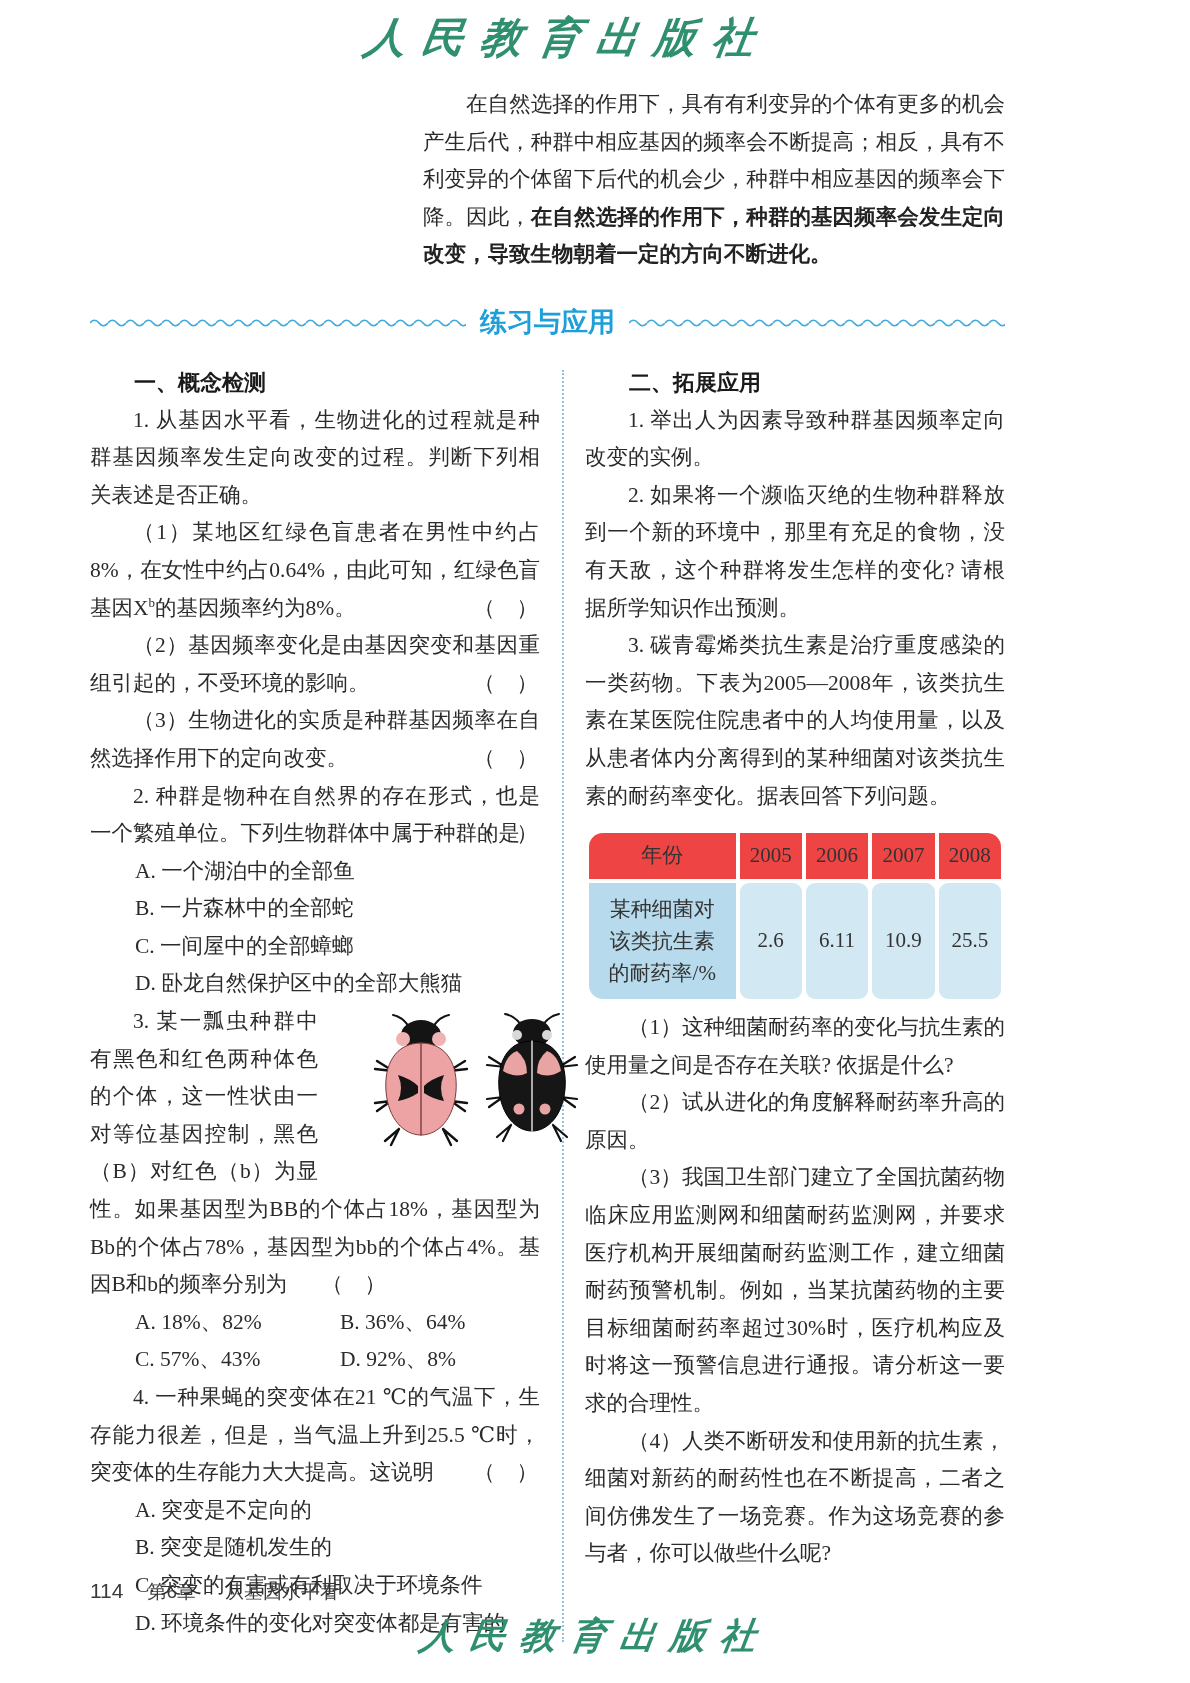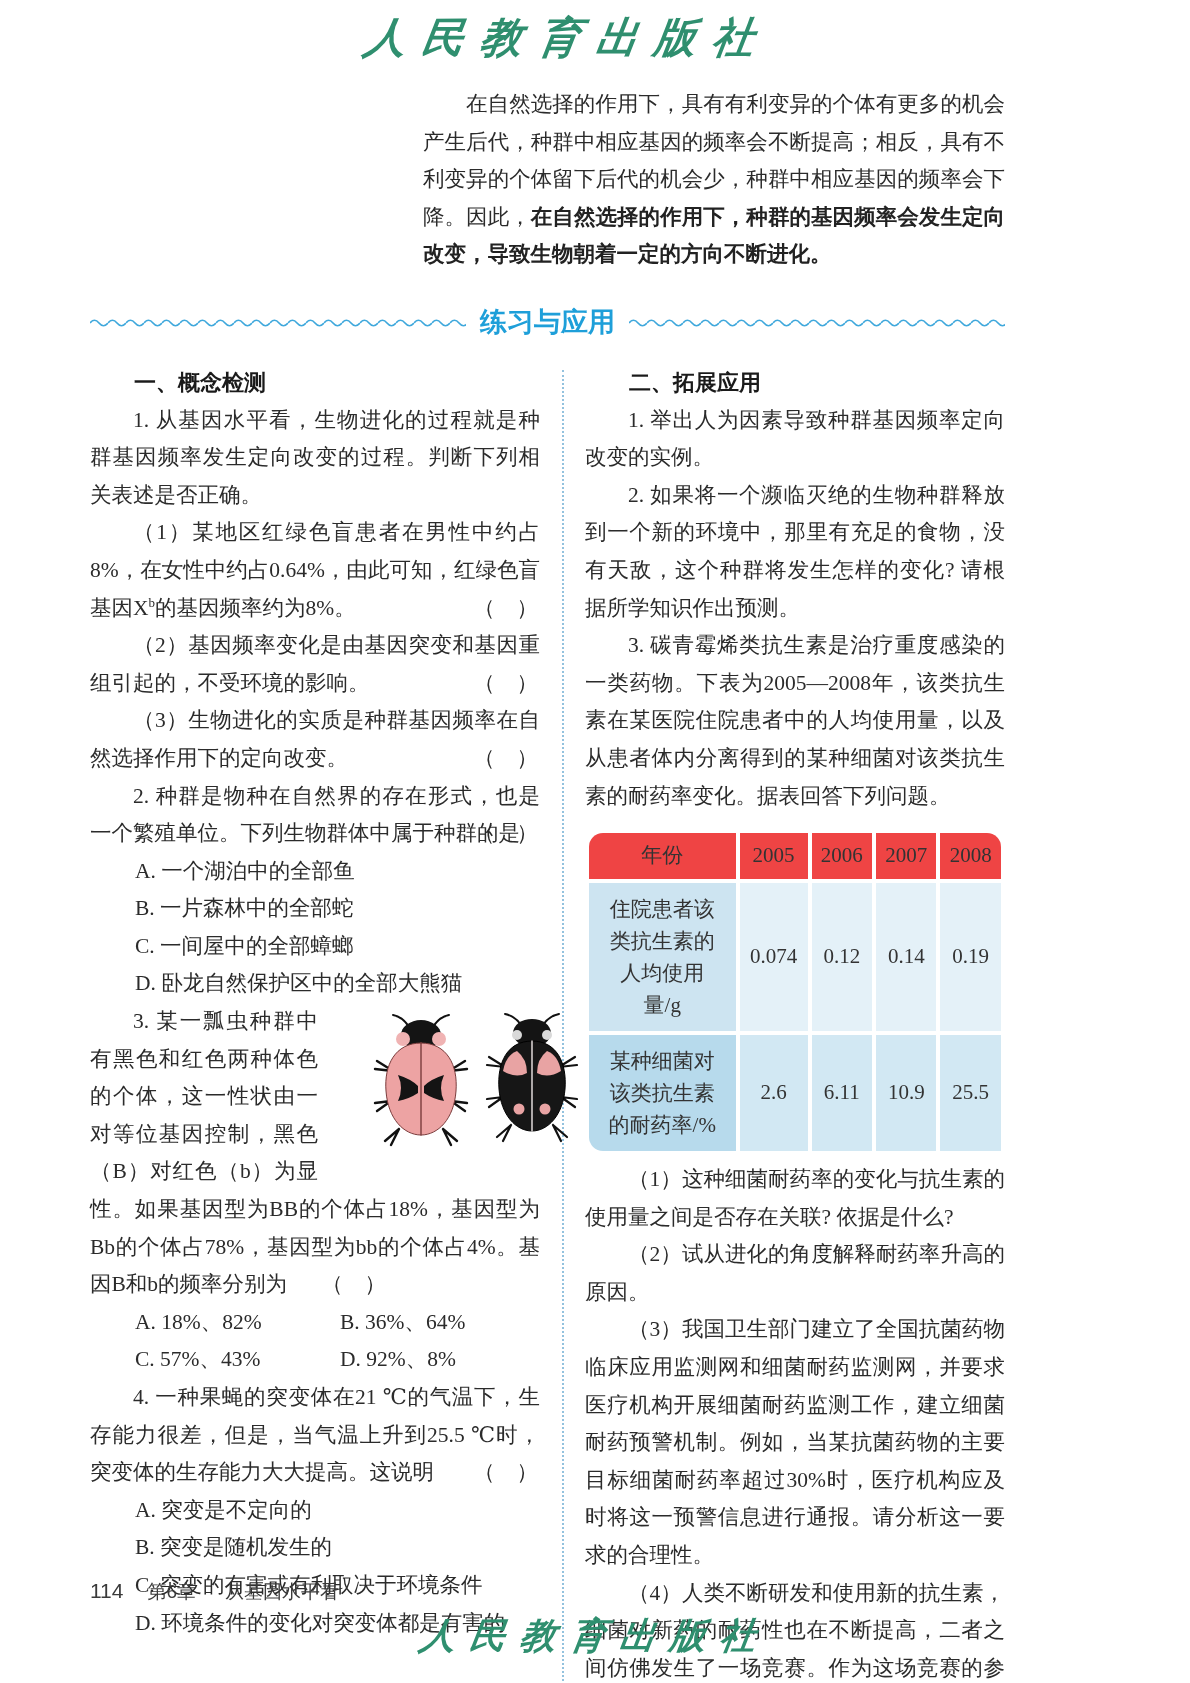--- a/index.html
+++ b/index.html
@@ -64,21 +64,21 @@
   }
   table.data-table th, table.data-table td {
     text-align:center; font-weight:400; font-size:21px; color:#333;
   }
   table.data-table th { background:#ef4444; height:46px; }
   table.data-table th.c0 { width:37%; border-top-left-radius:14px; }
   table.data-table th.clast { border-top-right-radius:14px; }
   tr.r1 td.lbl { background:#cde4f1; }
   tr.r1 td.val { background:#e4f1f8; }
   tr.r2 td.lbl { background:#b7daec; border-bottom-left-radius:14px; }
-  tr.r2 td.val { background:#d2e8f3; }
+  tr.r2 td.val { background:#d2e8f3;border-radius:9px; }
   td.lbl { padding:10px 16px; line-height:32px; }
   td.val { height:96px; }
   
   .footer {
     position:absolute; left:90px; bottom:78px;
     font-size:19px; color:#3a3a3a;
     font-family:"Liberation Sans","DejaVu Sans",sans-serif;
   }
   .footer .pn { font-size:21px; margin-right:24px; }
   .footer .ch { margin-right:29px; }
@@ -208,27 +208,20 @@
 
       <table class="data-table">
         <tbody>
         <tr>
           <th class="c0">年份</th>
           <th>2005</th>
           <th>2006</th>
           <th>2007</th>
           <th class="clast">2008</th>
         </tr>
-        <tr class="r1">
-          <td class="lbl">住院患者该类抗生素的人均使用量/g</td>
-          <td class="val">0.074</td>
-          <td class="val">0.12</td>
-          <td class="val">0.14</td>
-          <td class="val">0.19</td>
-        </tr>
         <tr class="r2">
           <td class="lbl">某种细菌对该类抗生素的耐药率/%</td>
           <td class="val">2.6</td>
           <td class="val">6.11</td>
           <td class="val">10.9</td>
           <td class="val">25.5</td>
         </tr>
         </tbody>
       </table>
 

